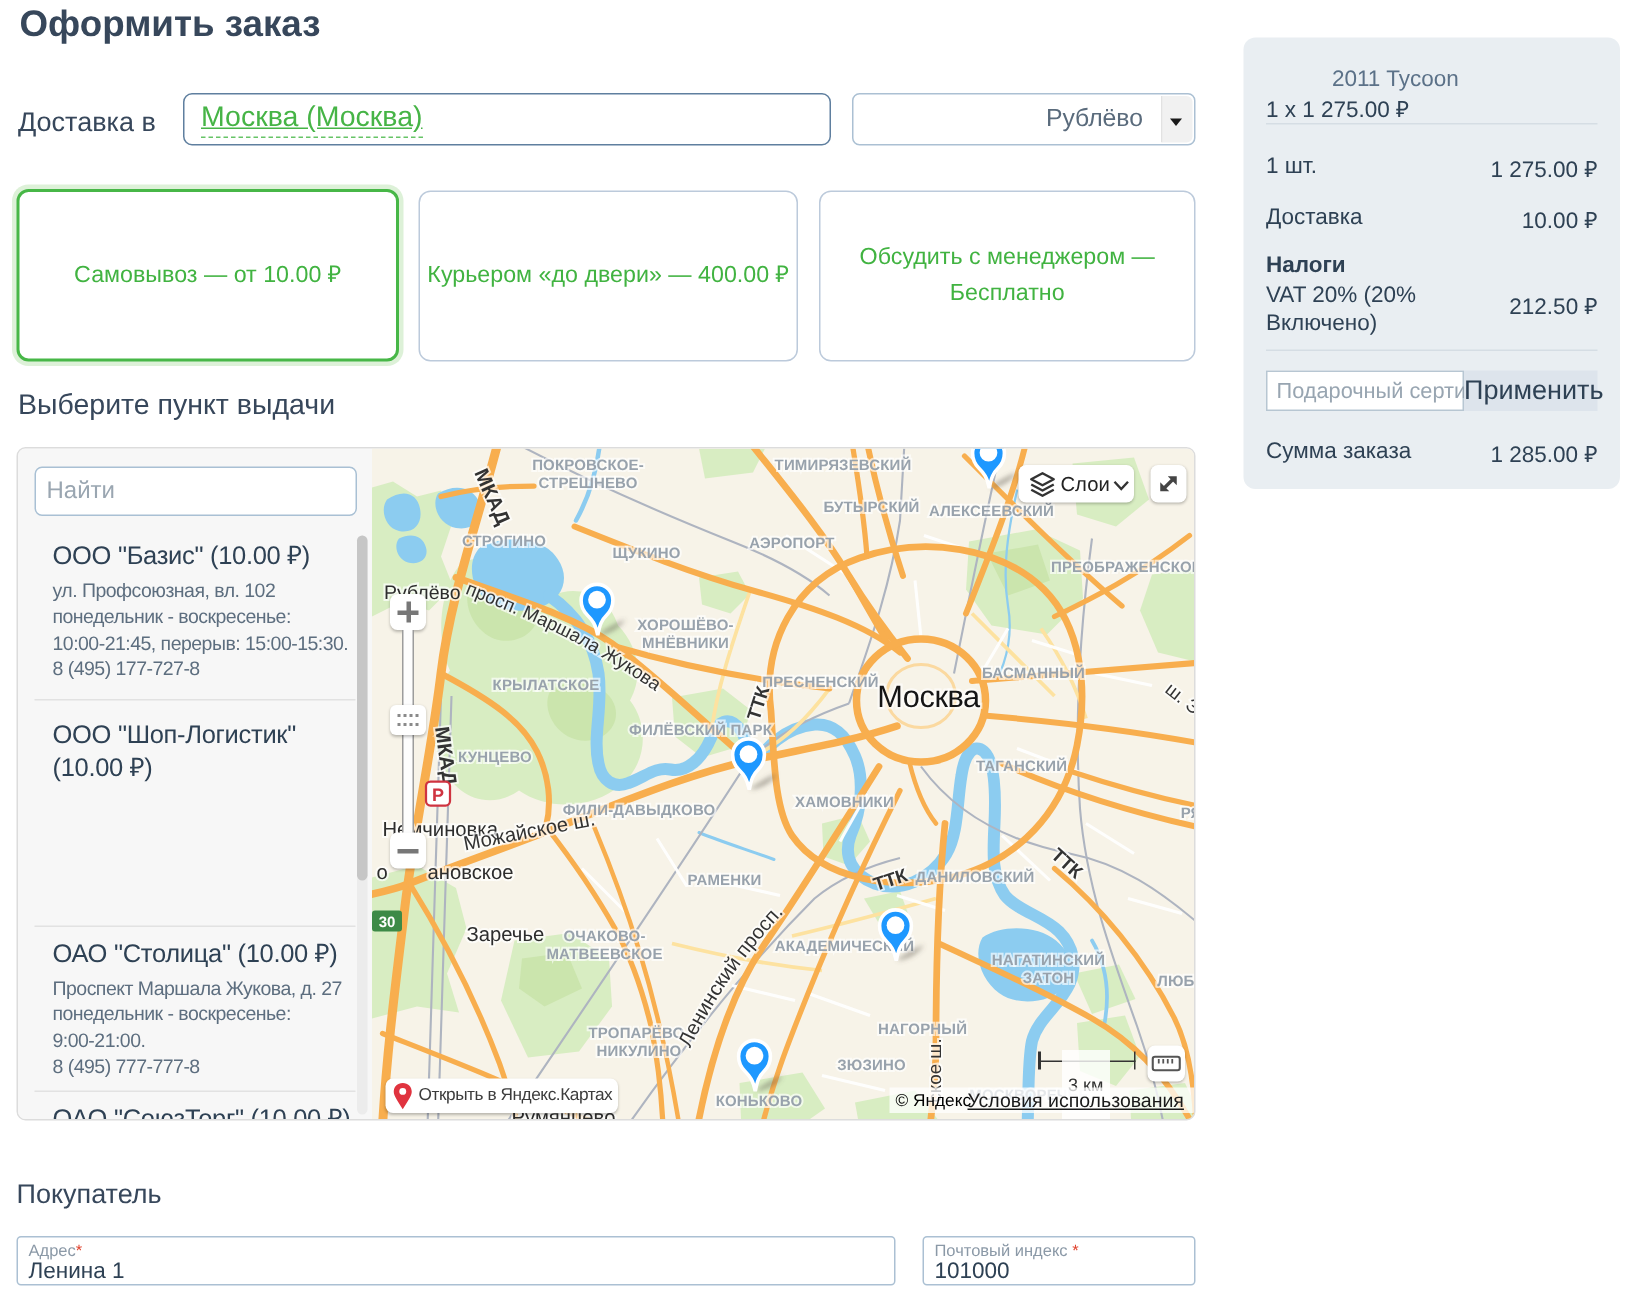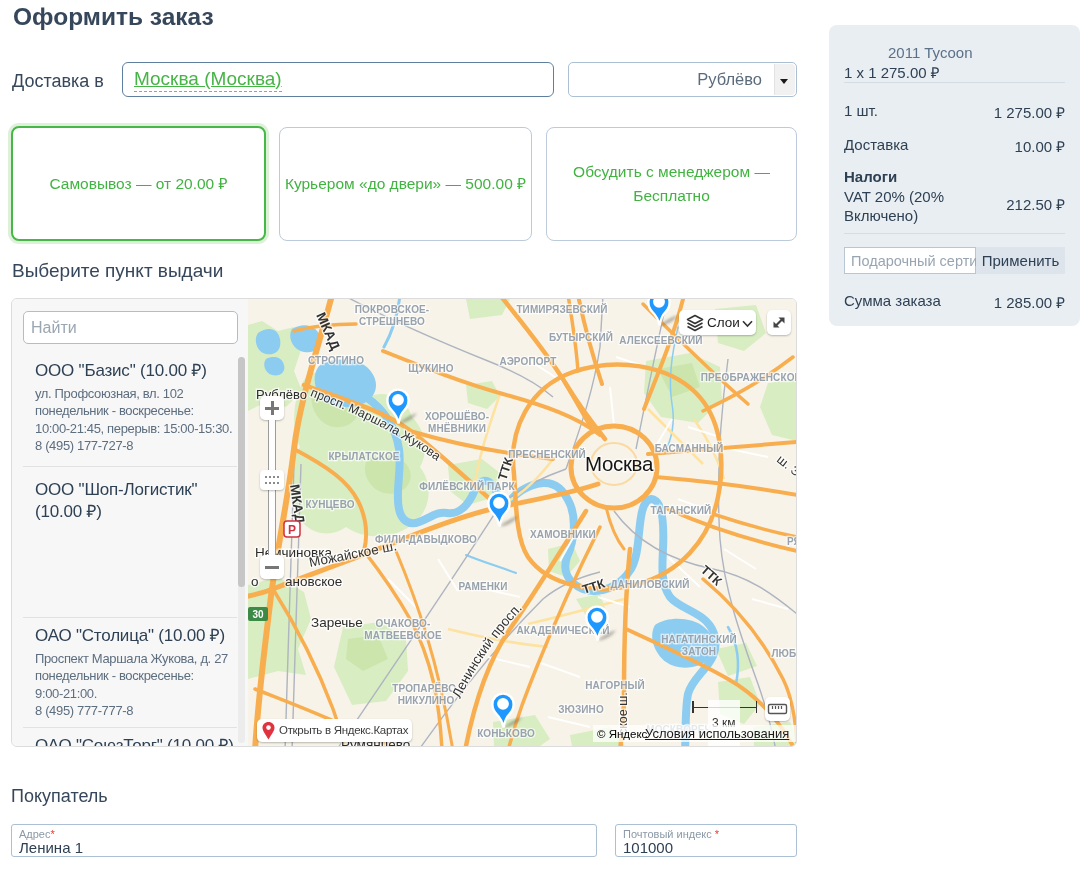--- a/index.html
+++ b/index.html
@@ -59,21 +59,21 @@
 .scalebar .t{position:absolute;left:16px;top:-1px;background:rgba(255,255,255,.8);padding:16px 4px;font-size:12px;color:#333;}
 
 .summary{position:absolute;left:829px;top:25px;width:251px;height:301px;background:#e9eef2;border-radius:8px;font-size:15px;}
 .summary .name{position:absolute;left:15px;top:19px;color:#5b7188;margin-left:44px;}
 .summary .qprice{position:absolute;left:15px;top:37px;color:#2e4154;}
 .sdiv{position:absolute;left:15px;right:15px;border-top:1px solid #d5dde4;}
 .srow{position:absolute;left:15px;right:15px;color:#2e4154;}
 .srow .r{position:absolute;right:0;top:0;}
 .gift{position:absolute;left:15px;top:222px;width:132px;height:27px;border:1px solid #b7c6d2;background:#fff;box-sizing:border-box;}
 .gift span{position:absolute;left:6px;top:5px;font-size:14.5px;color:#98a5b1;white-space:nowrap;overflow:hidden;width:126px;}
-.apply{position:absolute;left:147px;top:222px;width:89px;height:27px;background:#dde4ec;color:#2e4154;font-size:15px;text-align:center;line-height:27px;}
+.apply{position:absolute;left:147px;top:222px;width:89px;height:27px;background:#dde4ec;color:#2e4154;font-size:18px;text-align:center;line-height:27px;}
 
 .fld{position:absolute;top:824px;height:33px;border:1px solid #abc0d3;border-radius:3px;background:#fff;box-sizing:border-box;}
 .fld .fl{position:absolute;left:7px;top:3px;font-size:11px;color:#8b99a7;}
 .fld .fl b{color:#e0412c;font-weight:normal;}
 .fld .fv{position:absolute;left:7px;top:14px;font-size:15px;color:#2e4154;}
 .f1{left:11px;width:586px;}
 .f2{left:615px;width:182px;}
 </style>
 </head>
 <body>
@@ -81,22 +81,22 @@
   <h1>Оформить заказ</h1>
   <div class="lbl-ship">Доставка в</div>
   <div class="city-input">
       <span>Москва (Москва)</span>
     </div>
   <div class="country">
       <span class="txt">Рублёво</span>
       <span class="btn"></span>
     </div>
 
-  <div class="opt opt1">Самовывоз — от 20.00 ₽</div>
-  <div class="opt opt2">Курьером «до двери» — 500.00 ₽</div>
+  <div class="opt opt1">Самовывоз — от 10.00 ₽</div>
+  <div class="opt opt2">Курьером «до двери» — 400.00 ₽</div>
   <div class="opt opt3">Обсудить с менеджером —<br>Бесплатно</div>
 
   <h3 class="h-pick">Выберите пункт выдачи</h3>
 
   <div class="panel">
     <div class="plist">
       <div class="search">
           <span>Найти</span>
         </div>
       <div class="item" style="top:61px;">

